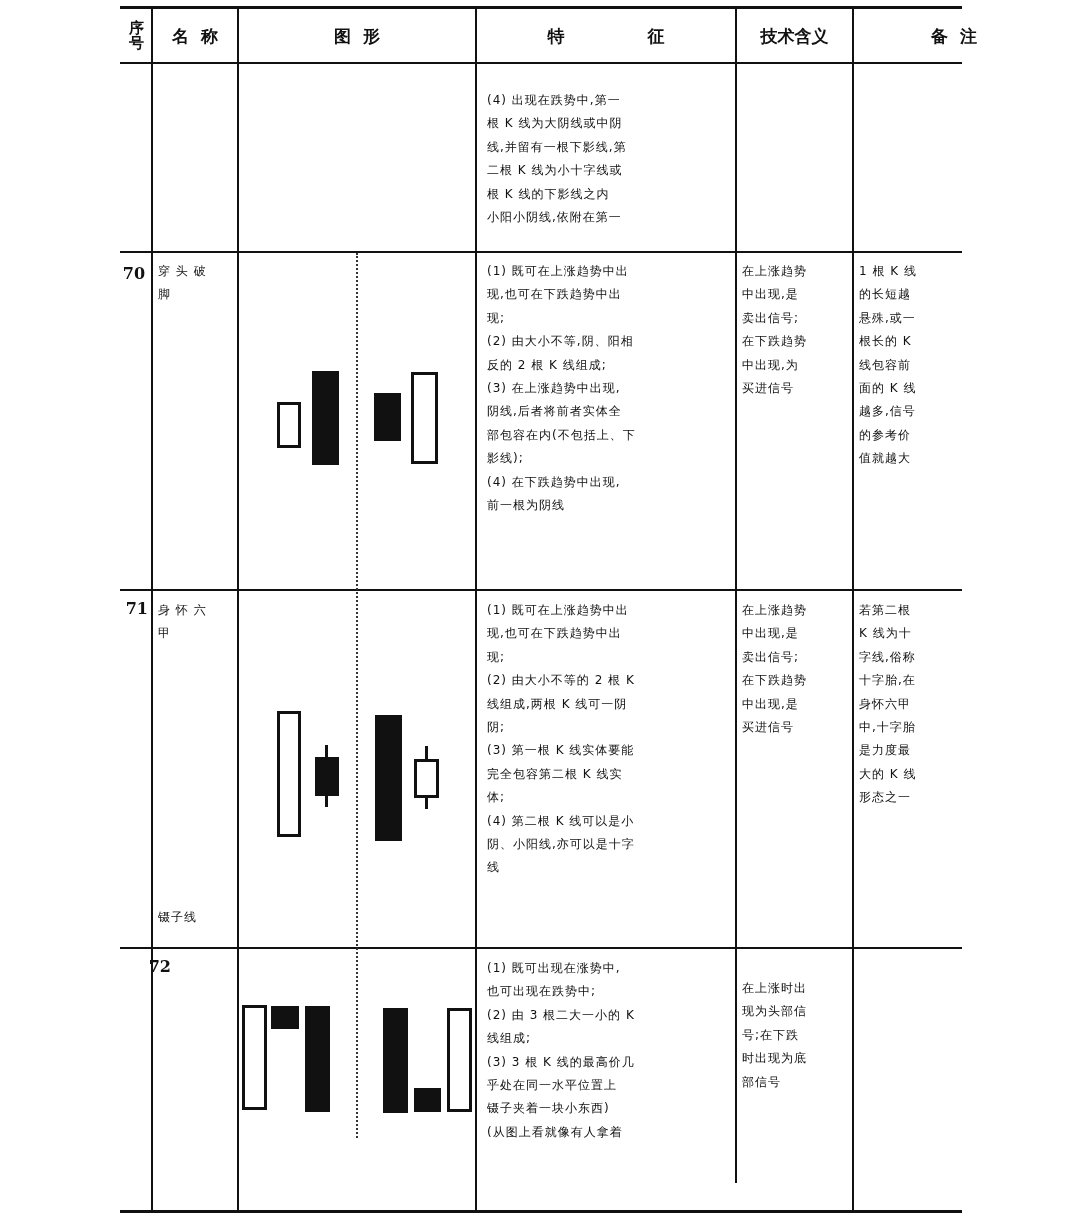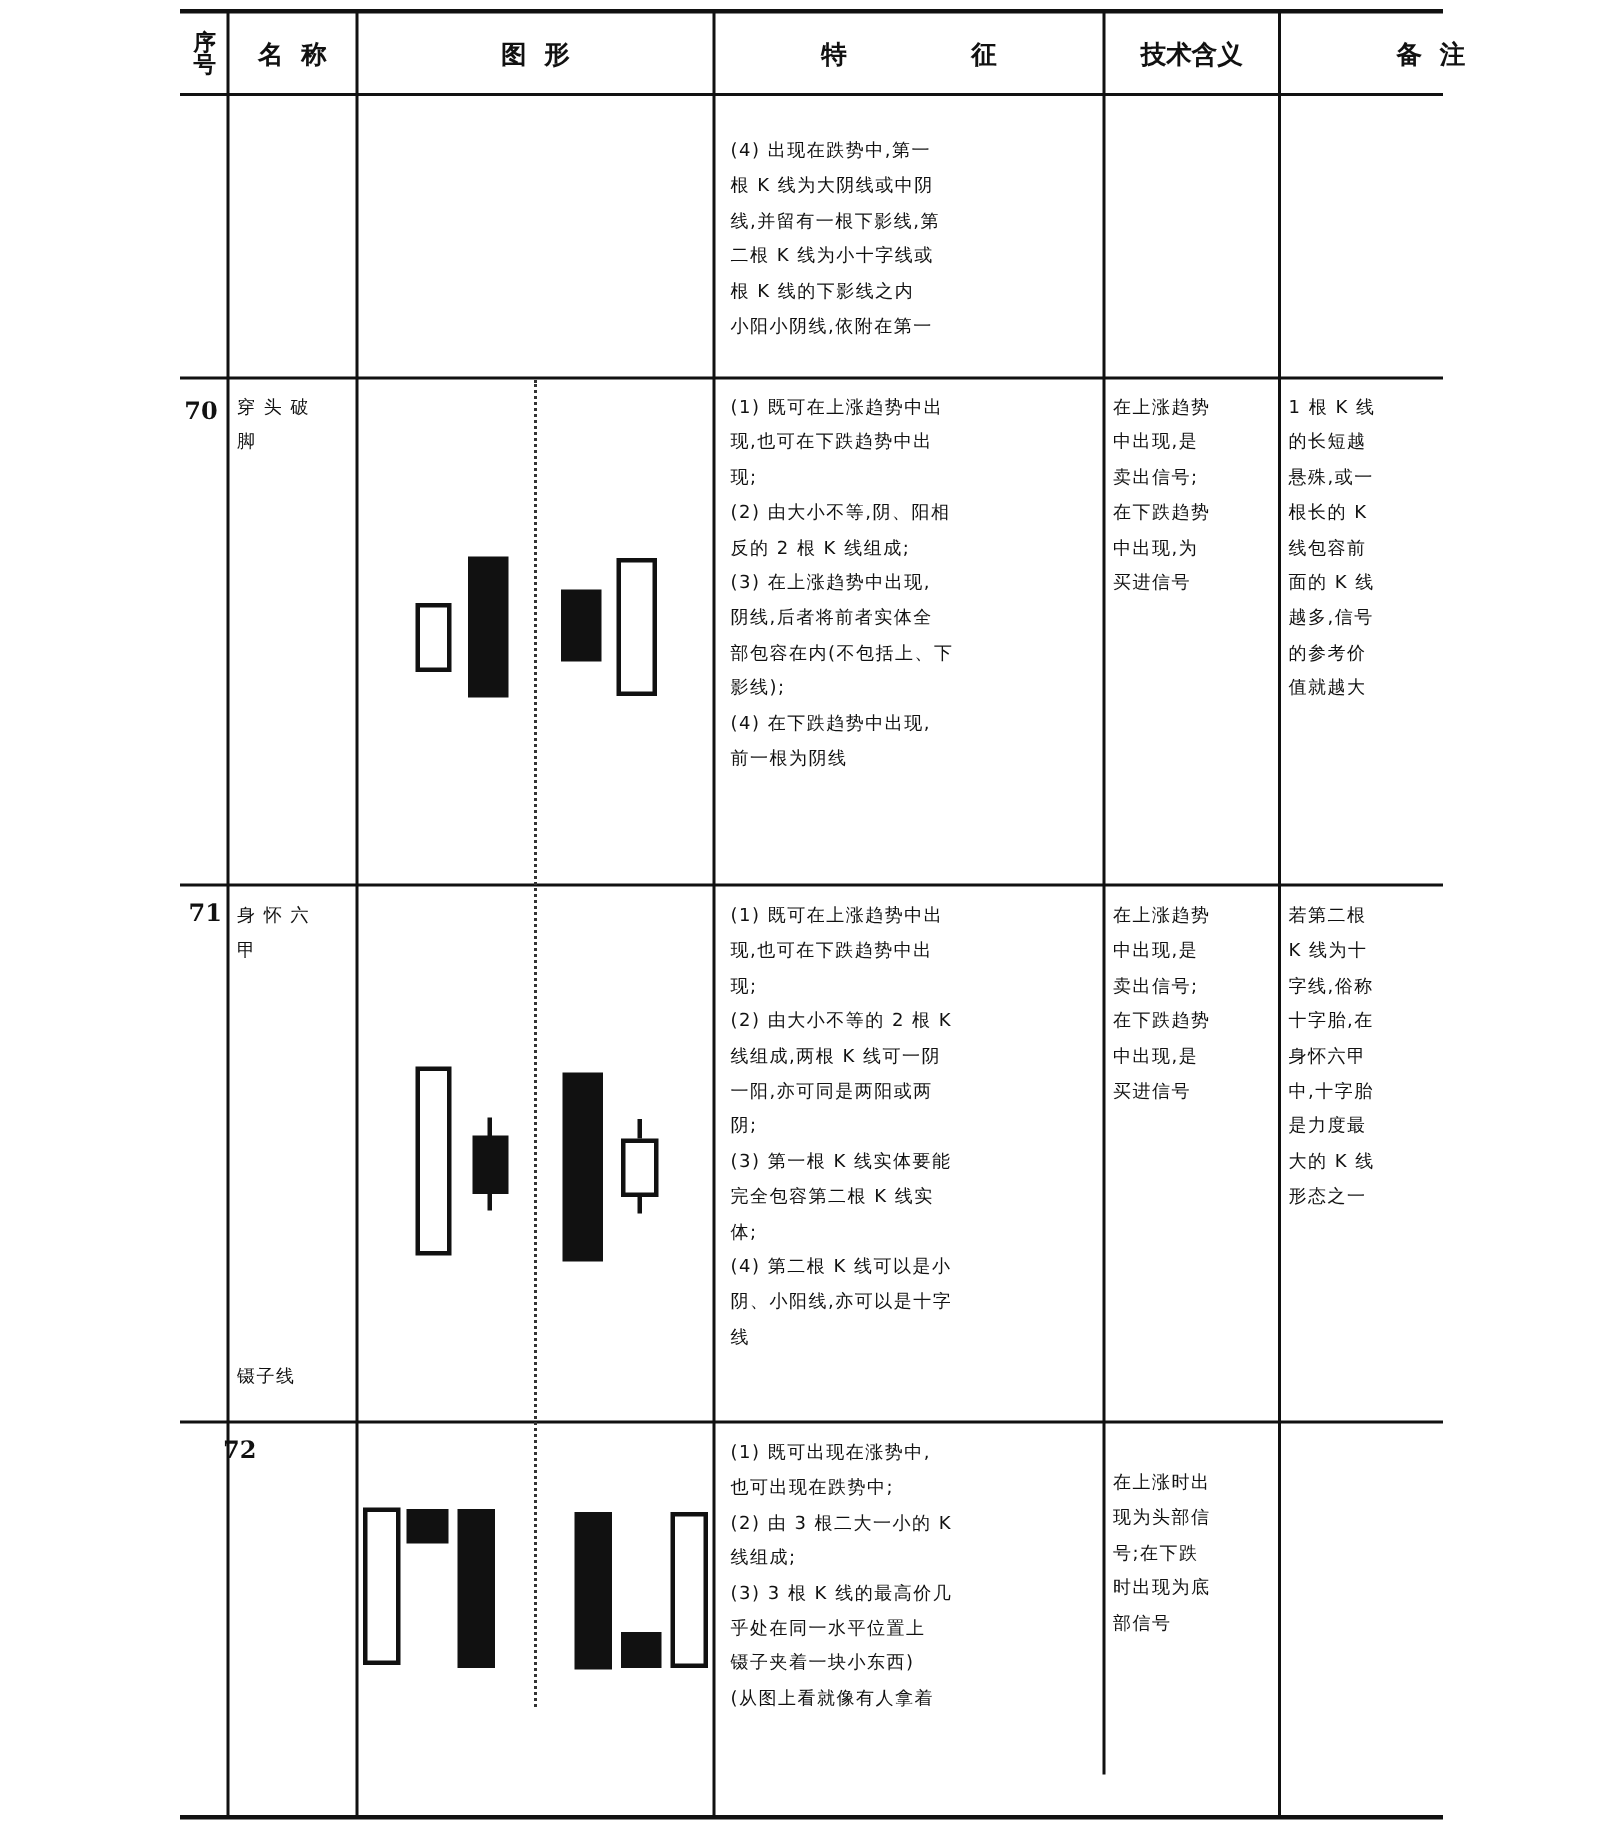--- a/index.html
+++ b/index.html
@@ -121,21 +121,20 @@
   <div class="candle c-black" style="left:375px; top:715px; width:27px; height:126px;"></div>
   <div class="wick" style="left:425px; top:746px; height:63px;"></div>
   <div class="candle c-white" style="left:414px; top:759px; width:25px; height:39px;"></div>
 </div>
 <div class="cell" style="left:487px; top:599px; width:245px;">
   <div>(1) 既可在上涨趋势中出</div>
   <div>现,也可在下跌趋势中出</div>
   <div>现;</div>
   <div>(2) 由大小不等的 2 根 K</div>
   <div>线组成,两根 K 线可一阴</div>
-  <div>一阳,亦可同是两阳或两</div>
   <div>阴;</div>
   <div>(3) 第一根 K 线实体要能</div>
   <div>完全包容第二根 K 线实</div>
   <div>体;</div>
   <div>(4) 第二根 K 线可以是小</div>
   <div>阴、小阳线,亦可以是十字</div>
   <div>线</div>
 </div>
 <div class="cell" style="left:742px; top:599px; width:110px;">
   <div>在上涨趋势</div>

